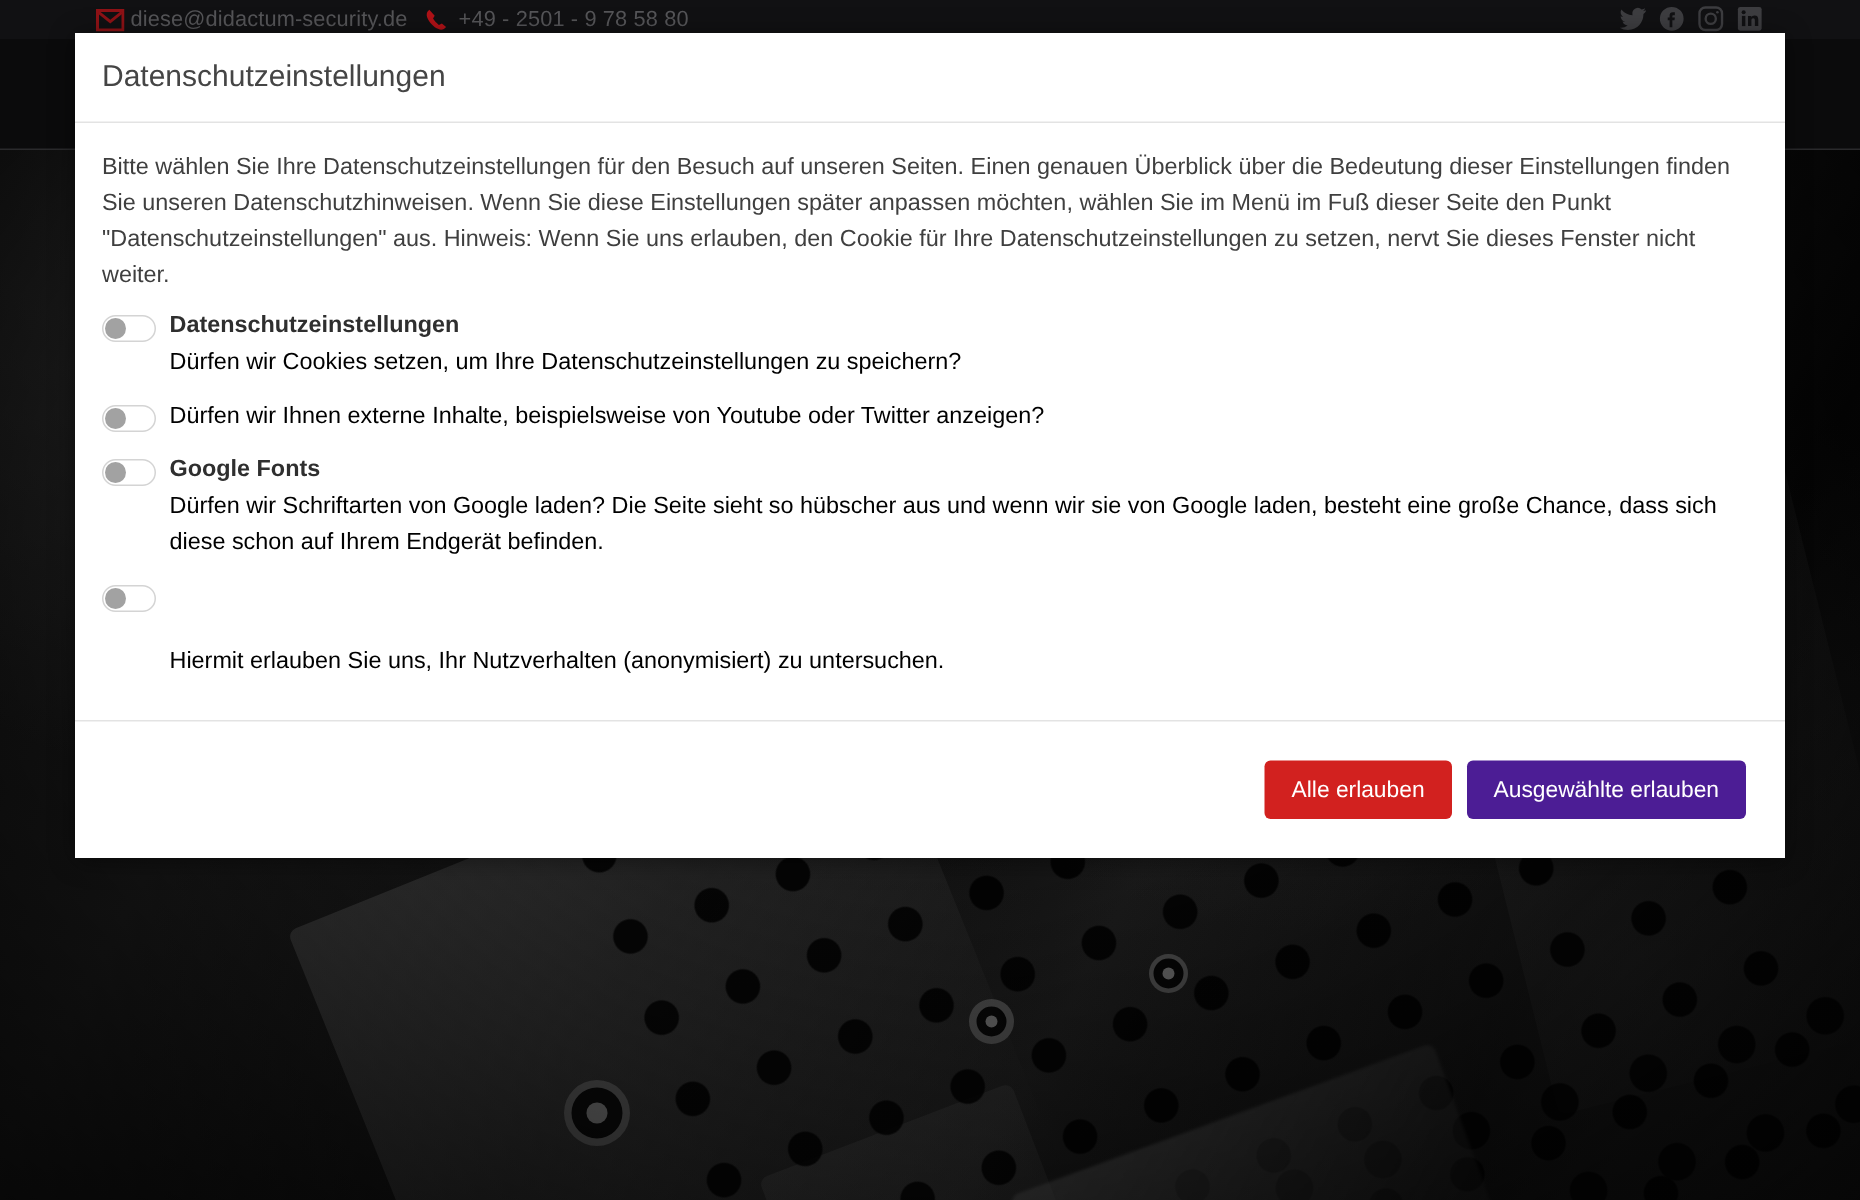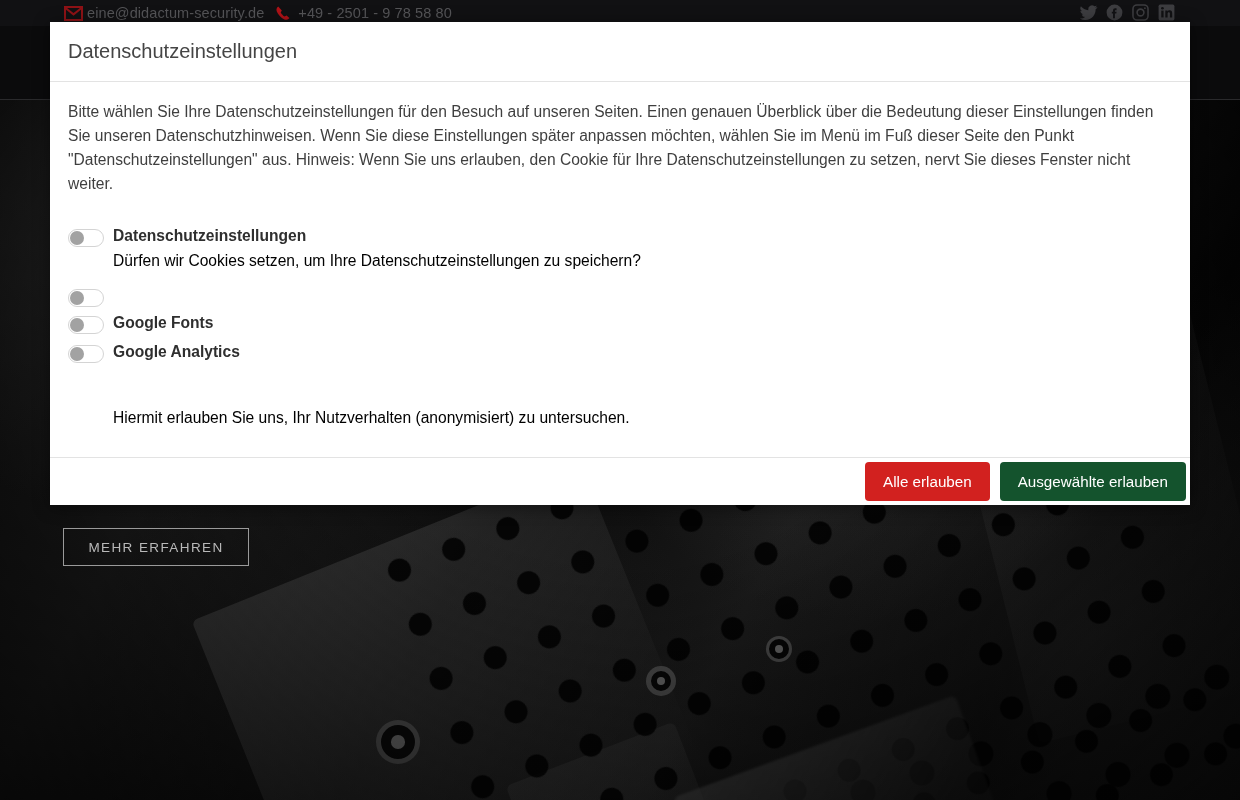--- a/index.html
+++ b/index.html
@@ -145,21 +145,21 @@
     color: #454545;
     font-weight: normal;
   }
   .modal-body {
     padding: 18px 18px 22px 18px;
   }
   .intro {
     font-size: 15.6px;
     line-height: 24px;
     color: #3f3f3f;
-    margin-bottom: 29px;
+    margin-bottom: 10px;
   }
   .option-row {
     display: flex;
     align-items: flex-start;
     margin-bottom: 5px;
   }
   .switch {
     flex: 0 0 auto;
     width: 36px; height: 18px;
     border: 1px solid #d4d4d4;
@@ -185,37 +185,37 @@
     margin-bottom: 2px;
   }
   .option-desc {
     font-size: 15.6px;
     line-height: 24px;
     color: #000000;
     margin-bottom: 7px;
   }
   .modal-footer {
     border-top: 1px solid #e3e3e3;
-    padding: 4px;
+    padding: 26px;
     display: flex;
     justify-content: flex-end;
     gap: 10px;
   }
   .btn {
     border: none;
     border-radius: 4px;
     font-size: 15.2px;
     padding: 10px 18px;
     color: #fff;
     cursor: pointer;
     font-family: "Liberation Sans", sans-serif;
     line-height: 19px;
   }
   .btn-danger { background: #d2211f; }
-  .btn-secondary { background: #14532d; text-align: right; }
+  .btn-secondary { background: #4c1d95; text-align: right; }
 </style>
 </head>
 <body>
 
 <div id="page">
 
   <div class="hero">
     <div class="panel p3"></div>
     <div class="panel p1"></div>
     <div class="panel p4"></div>
@@ -231,21 +231,21 @@
   <div class="navbar"></div>
 
   <div class="topbar">
     <div class="contact-left">
       <span class="ic-mail">
         <svg width="19" height="15" viewBox="0 0 19 15">
           <rect x="1" y="1" width="17" height="13" fill="none" stroke="#8f1216" stroke-width="2"></rect>
           <path d="M1.8 2.2 L9.5 8.4 L17.2 2.2" fill="none" stroke="#8f1216" stroke-width="2"></path>
         </svg>
       </span>
-      <a class="contact-text" href="#" style="text-decoration:none;color:#555558;">eine@didactum-security.de</a>
+      <a class="contact-text" href="#" style="text-decoration:none;color:#555558;">diese@didactum-security.de</a>
       <span class="ic-phone" style="margin-left:7px;">
         <svg width="19" height="17" viewBox="0 0 19 17">
           <path d="M3.2 1.5 C1.6 2.6 1 4.6 1.8 6.6 C3.0 9.8 6.0 13.0 9.3 14.4 C11.3 15.2 13.3 14.6 14.4 13.0 L11.6 10.6 L9.6 11.6 C8.2 10.7 6.6 9.0 5.7 7.4 L6.8 5.5 Z" fill="#b01217"></path>
         </svg>
       </span>
       <a class="contact-text" href="#" style="text-decoration:none;color:#555558;text-align:right;">+49 - 2501 - 9 78 58 80</a>
     </div>
     <div class="social">
       <span>
         <svg width="19" height="19" viewBox="0 0 24 24" fill="#3d3d40">
@@ -294,38 +294,39 @@
           <div class="option-title">Datenschutzeinstellungen</div>
           <div class="option-desc">Dürfen wir Cookies setzen, um Ihre Datenschutzeinstellungen zu speichern?</div>
         </div>
       </div>
 
       <div class="option-row">
         <div class="switch">
           <div class="knob"></div>
         </div>
         <div class="option-text">
+          <div class="option-desc">Dürfen wir Ihnen externe Inhalte, beispielsweise von Youtube oder Twitter anzeigen?</div>
         </div>
       </div>
 
       <div class="option-row">
         <div class="switch">
           <div class="knob"></div>
         </div>
         <div class="option-text">
           <div class="option-title">Google Fonts</div>
+          <div class="option-desc">Dürfen wir Schriftarten von Google laden? Die Seite sieht so hübscher aus und wenn wir sie von Google laden, besteht eine große Chance, dass sich diese schon auf Ihrem Endgerät befinden.</div>
         </div>
       </div>
 
       <div class="option-row">
         <div class="switch">
           <div class="knob"></div>
         </div>
         <div class="option-text">
-          <div class="option-title">Google Analytics</div>
           <div class="option-desc" style="margin-bottom:0;margin-top:43px;">Hiermit erlauben Sie uns, Ihr Nutzverhalten (anonymisiert) zu untersuchen.</div>
         </div>
       </div>
     </div>
 
     <div class="modal-footer">
       <button class="btn btn-danger">Alle erlauben</button>
       <button class="btn btn-secondary">Ausgewählte erlauben</button>
     </div>
 

